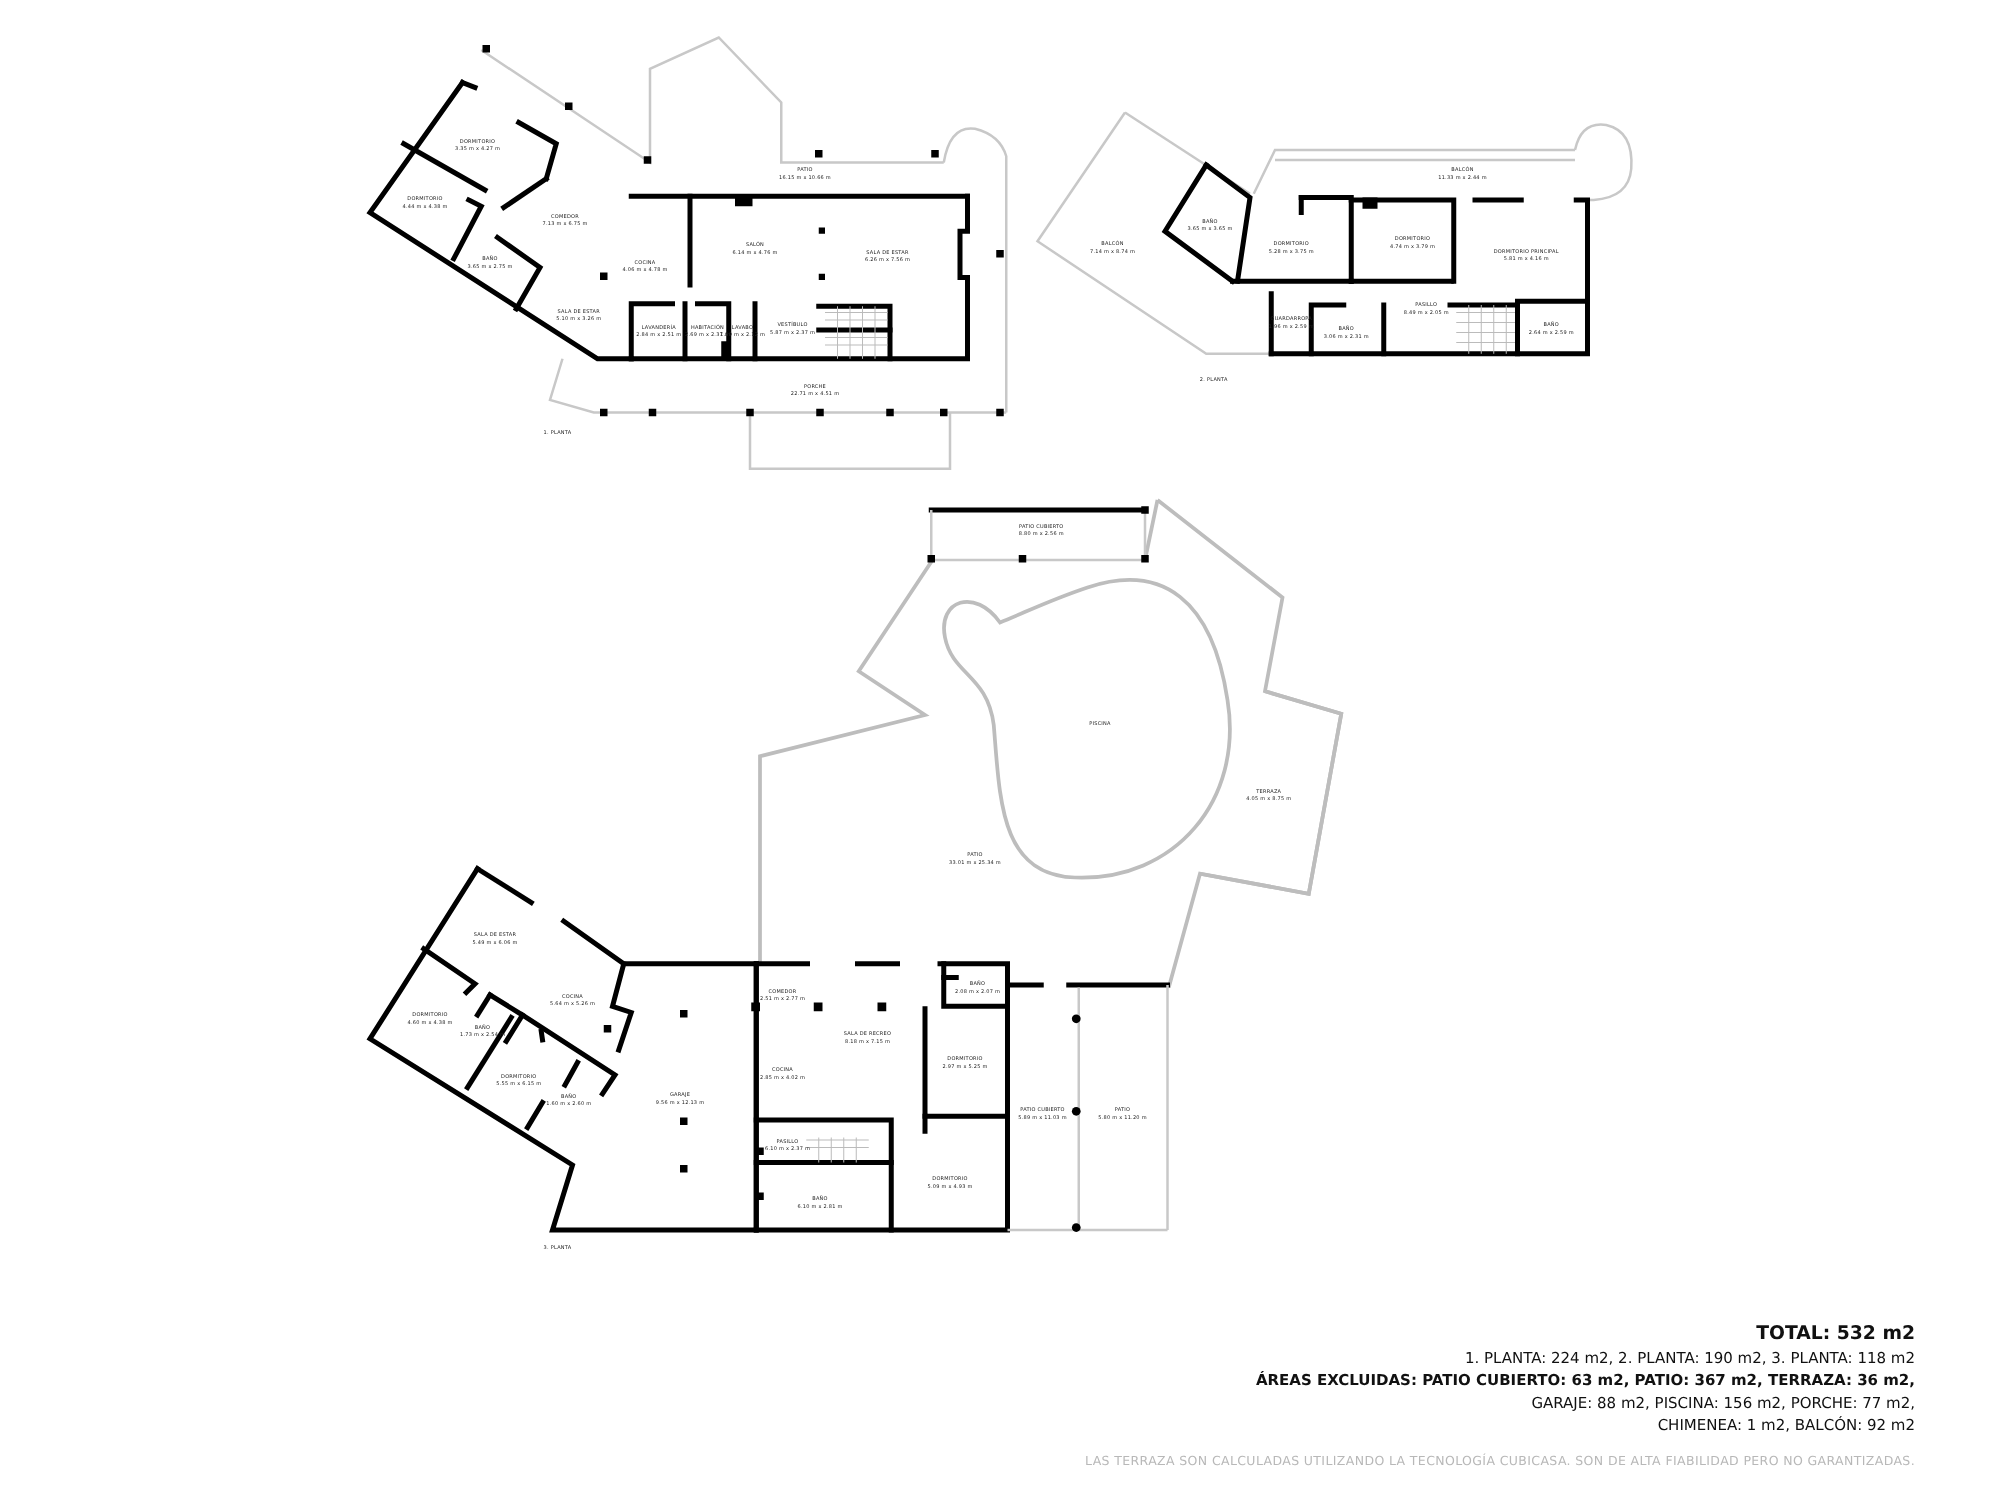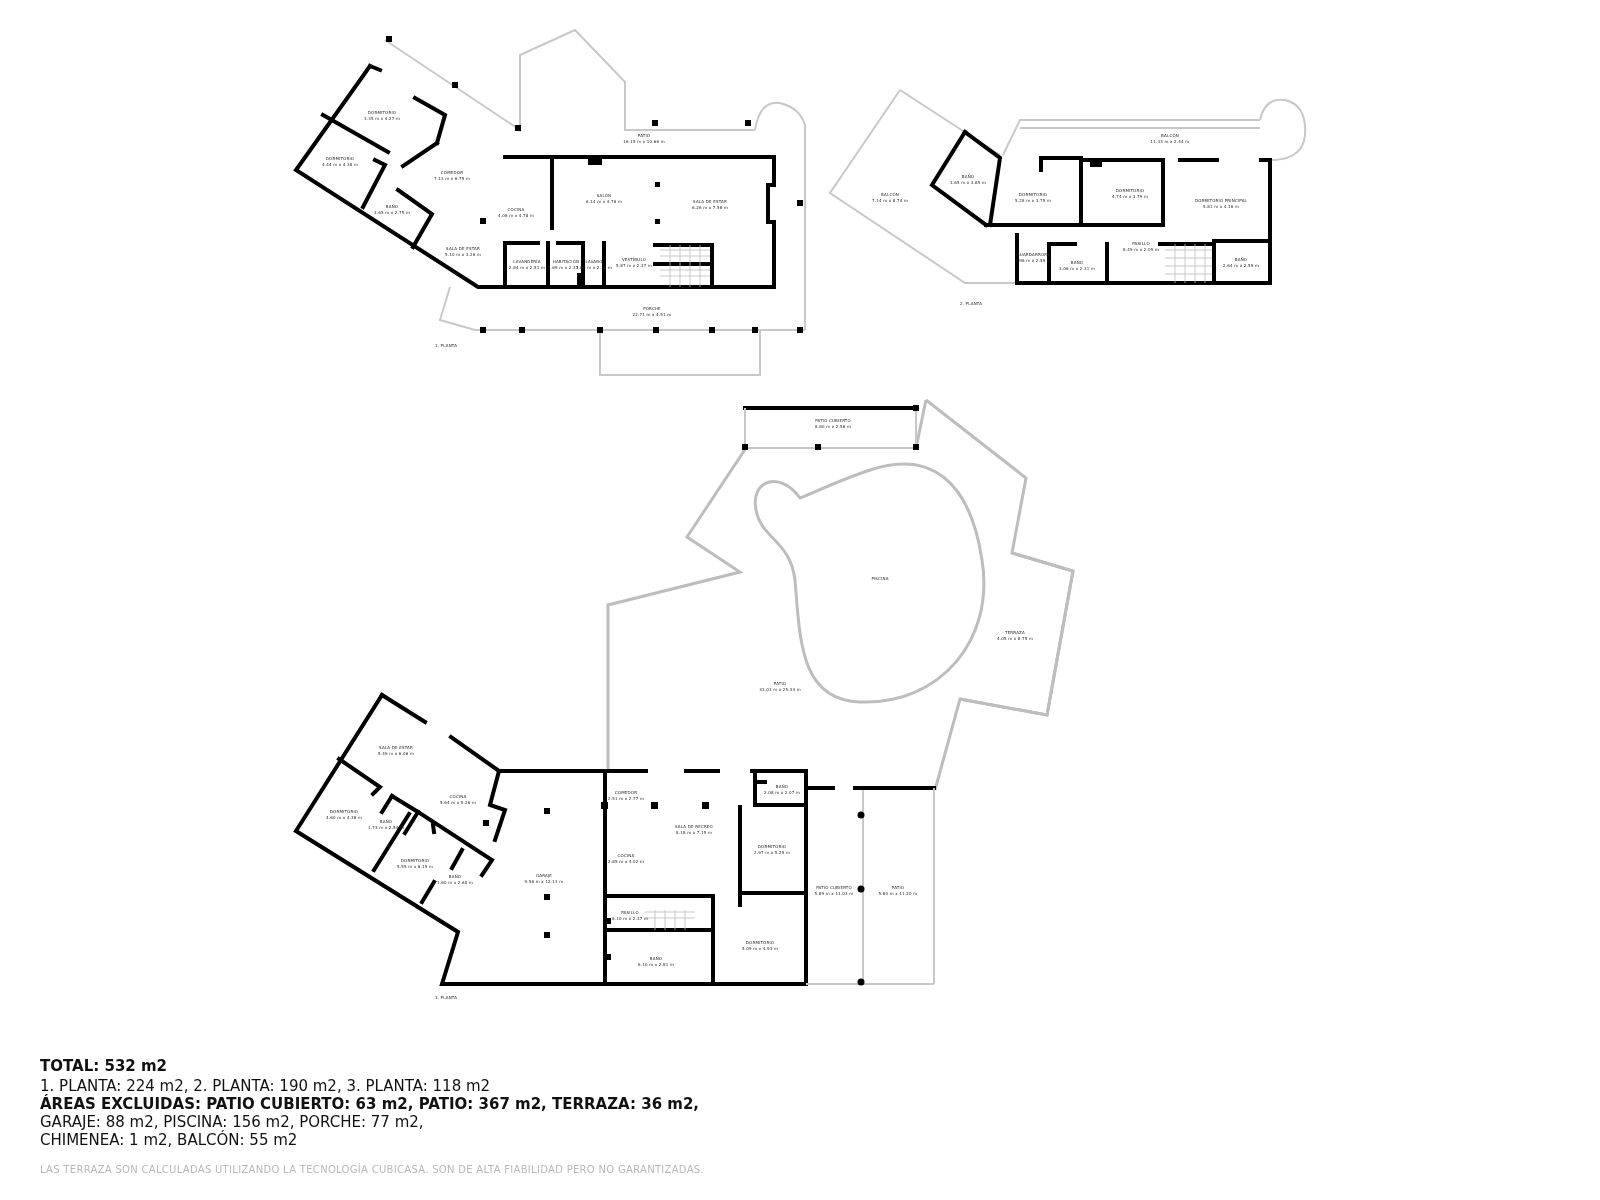--- a/index.html
+++ b/index.html
@@ -4,23 +4,23 @@
 <style>
   html, body { margin:0; padding:0; background:#ffffff; }
   body { width:1600px; height:1200px; position:relative; overflow:hidden; font-family:"DejaVu Sans", sans-serif; }
   #plan { position:absolute; left:0; top:0; width:1600px; height:1200px; }
   .wall { stroke:#000; stroke-width:4; fill:none; stroke-linecap:square; }
   .thin { stroke:#c8c8c8; stroke-width:2; fill:none; }
   .thin2 { stroke:#bdbdbd; stroke-width:3; fill:none; }
   .col { fill:#000; }
   .lbl { font-family:"DejaVu Sans", sans-serif; font-size:4px; fill:#222; text-anchor:middle; letter-spacing:0.2px; }
   .stairs line { stroke:#bbb; stroke-width:0.8; }
-  .summary { position:absolute; left:0; width:1532px; text-align:left; font-family:"DejaVu Sans", sans-serif; color:#111;padding-left:40px; }
+  .summary { position:absolute; left:0; width:1532px; text-align:right; font-family:"DejaVu Sans", sans-serif; color:#111; }
   #total { top:1057px; font-weight:bold; font-size:15px; }
-  .line { font-size:15px; line-height:18px; }
+  .line { font-size:12px; line-height:18px; }
   #l1 { top:1077px; } #l2 { top:1095px;font-weight:bold; } #l3 { top:1113px; } #l4 { top:1131px; }
   #disclaimer { top:1164px; font-size:10px; color:#b8b8b8; letter-spacing:0.3px; }
 </style>
 </head>
 <body>
 
 <svg id="plan" viewBox="0 0 1600 1200" xmlns="http://www.w3.org/2000/svg">
 
   <g>
 
@@ -226,14 +226,14 @@
     <text class="lbl" x="834" y="889"><tspan>PATIO CUBIERTO</tspan><tspan x="834" dy="6">5.89 m x 11.03 m</tspan></text>
     <text class="lbl" x="898" y="889"><tspan>PATIO</tspan><tspan x="898" dy="6">5.80 m x 11.20 m</tspan></text>
     <text class="lbl" x="446" y="999">3. PLANTA</text>
   </g>
 </svg>
 
 <div class="summary" id="total">TOTAL: 532 m2</div>
 <div class="summary line" id="l1">1. PLANTA: 224 m2, 2. PLANTA: 190 m2, 3. PLANTA: 118 m2</div>
 <div class="summary line" id="l2">ÁREAS EXCLUIDAS: PATIO CUBIERTO: 63 m2, PATIO: 367 m2, TERRAZA: 36 m2,</div>
 <div class="summary line" id="l3">GARAJE: 88 m2, PISCINA: 156 m2, PORCHE: 77 m2,</div>
-<div class="summary line" id="l4">CHIMENEA: 1 m2, BALCÓN: 55 m2</div>
+<div class="summary line" id="l4">CHIMENEA: 1 m2, BALCÓN: 92 m2</div>
 <div class="summary" id="disclaimer">LAS TERRAZA SON CALCULADAS UTILIZANDO LA TECNOLOGÍA CUBICASA. SON DE ALTA FIABILIDAD PERO NO GARANTIZADAS.</div>
 
 </body></html>

